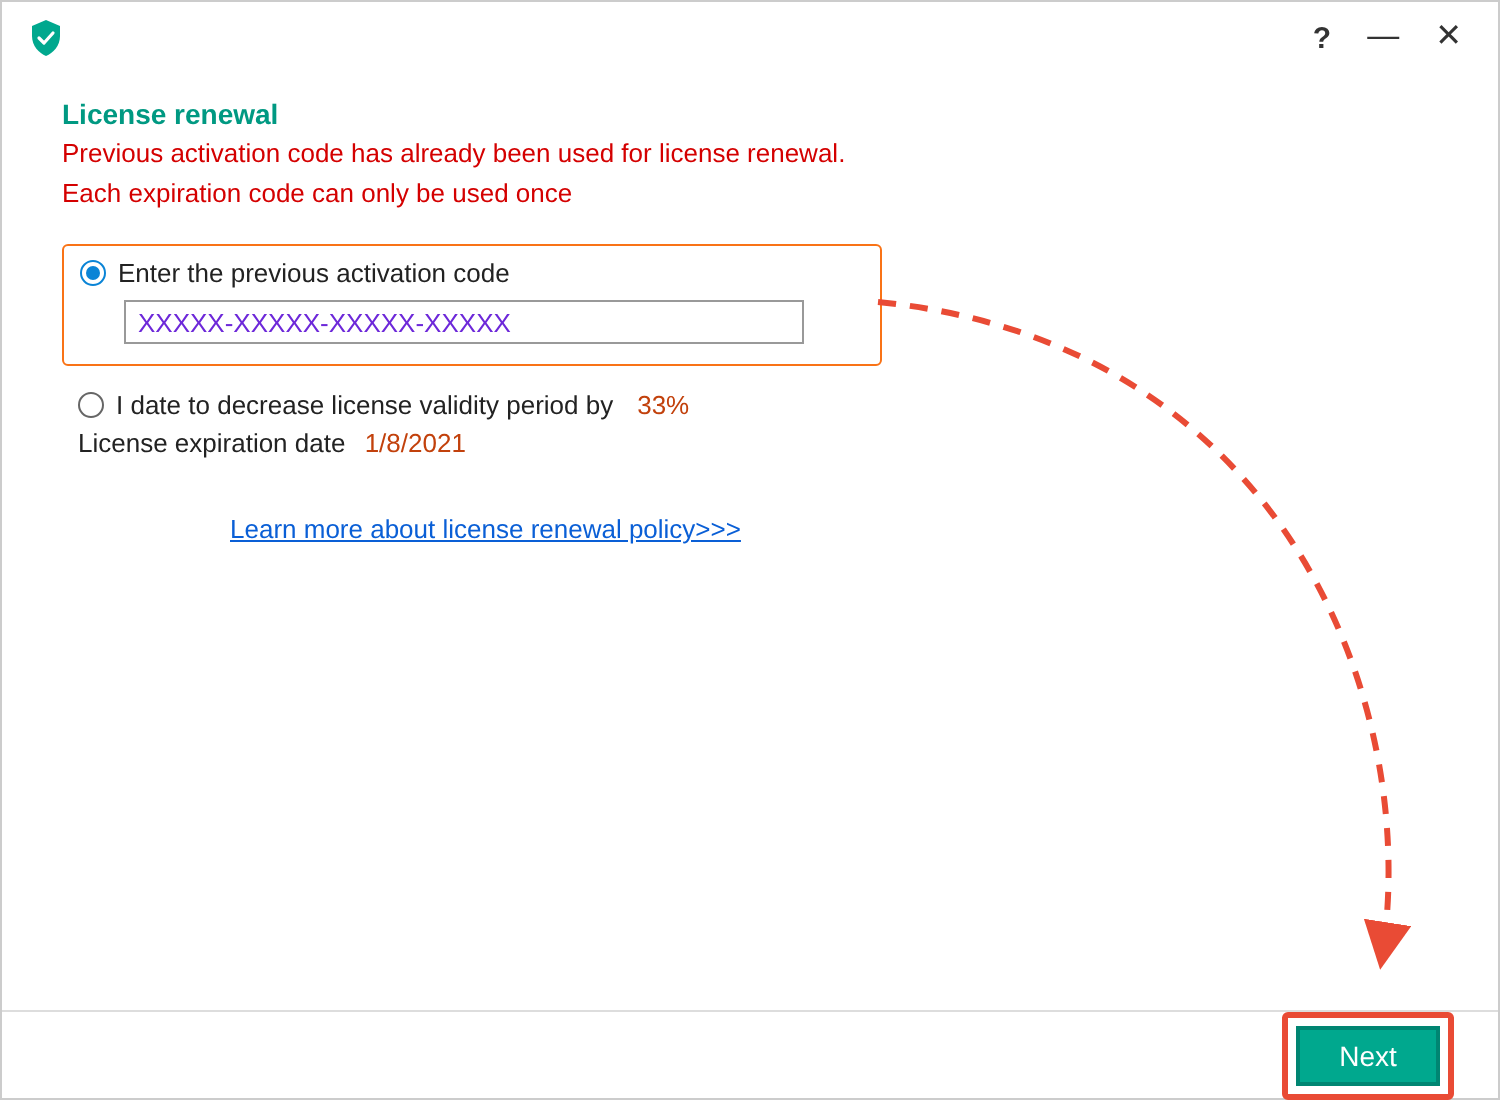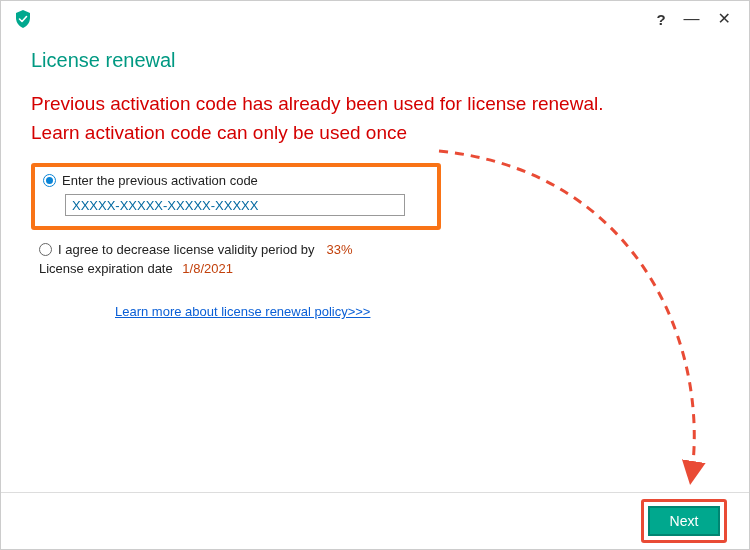--- a/index.html
+++ b/index.html
@@ -32,37 +32,37 @@
   .shield-icon svg { display: block; }
   .titlebar-right { display: flex; align-items: center; gap: 18px; padding-right: 10px;}
   .tb-btn { font-size: 16px; color: #333; cursor: pointer; line-height: 1; font-weight: 500;}
   .help-btn { font-size: 15px; font-weight: bold; }
   .content {
     padding: 12px 30px 0 30px;
     flex: 1;
   }
   .page-title {
     color: #009982;
-    font-size: 20px;
-    font-weight: 400;
-    margin-bottom: 18px;
+    font-size: 14px;
+    font-weight: 700;
+    margin-bottom: 2px;
   }
   .error-msg {
     color: #d40000;
-    font-size: 19px;
+    font-size: 13px;
     line-height: 1.5;
     margin-bottom: 16px;
   }
   .option-block {
     padding: 6px 8px 10px 8px;
     margin-bottom: 4px;
     position: relative;
   }
   .highlight-box {
-    border: 4px solid #f97316;
+    border: 1px solid #f97316;
     border-radius: 3px;
   }
   .radio-line {
     display: flex;
     align-items: center;
     gap: 6px;
   }
   .radio {
     width: 13px; height: 13px;
     border-radius: 50%;
@@ -82,39 +82,39 @@
   }
   .radio-label { color: #222; }
   .code-input {
     margin: 6px 0 0 22px;
     width: 340px;
     height: 22px;
     border: 1px solid #999;
     padding: 2px 6px;
     font-family: inherit;
     font-size: 13px;
-    color: #0369a1;
+    color: #6d28d9;
   }
   .sub-line {
     margin-top: 4px;
     color: #222;
   }
   .inline-red { color: #c2410c; margin-left: 6px; }
   .link-line {
     margin-left: 84px;
     margin-top: 18px;
   }
   .link-line a {
     color: #0a5fd6;
     text-decoration: underline;
     font-size: 13px;
   }
   .footer {
     border-top: 1px solid #ddd;
-    height: 57px;
+    height: 44px;
     display: flex;
     align-items: center;
     justify-content: flex-end;
     padding-right: 22px;
     position: relative;
   }
   .next-wrap {
     border: 3px solid #e94b35;
     border-radius: 3px;
     padding: 4px;
@@ -157,35 +157,35 @@
       <span class="tb-btn">—</span>
       <span class="tb-btn">✕</span>
     </div>
   </div>
 
   <div class="content">
     <div class="page-title">License renewal</div>
 
     <div class="error-msg">
       <span>Previous activation code has already been used for license renewal.</span><br>
-      <span>Learn activation code can only be used once</span>
+      <span>Each expiration code can only be used once</span>
     </div>
 
     <div class="option-block highlight-box" style="width:410px;">
       <div class="radio-line">
         <span class="radio selected"></span>
         <span class="radio-label">Enter the previous activation code</span>
       </div>
       <input class="code-input" type="text" value="XXXXX-XXXXX-XXXXX-XXXXX" style="">
     </div>
 
     <div class="option-block" style="margin-top:6px;">
       <div class="radio-line">
         <span class="radio"></span>
-        <span class="radio-label">I agree to decrease license validity period by</span>
+        <span class="radio-label">I date to decrease license validity period by</span>
         <span class="inline-red">33%</span>
       </div>
       <div class="sub-line">
         <span>License expiration date</span>
         <span class="inline-red">1/8/2021</span>
       </div>
     </div>
 
     <div class="link-line">
       <a href="#">Learn more about license renewal policy&gt;&gt;&gt;</a>

